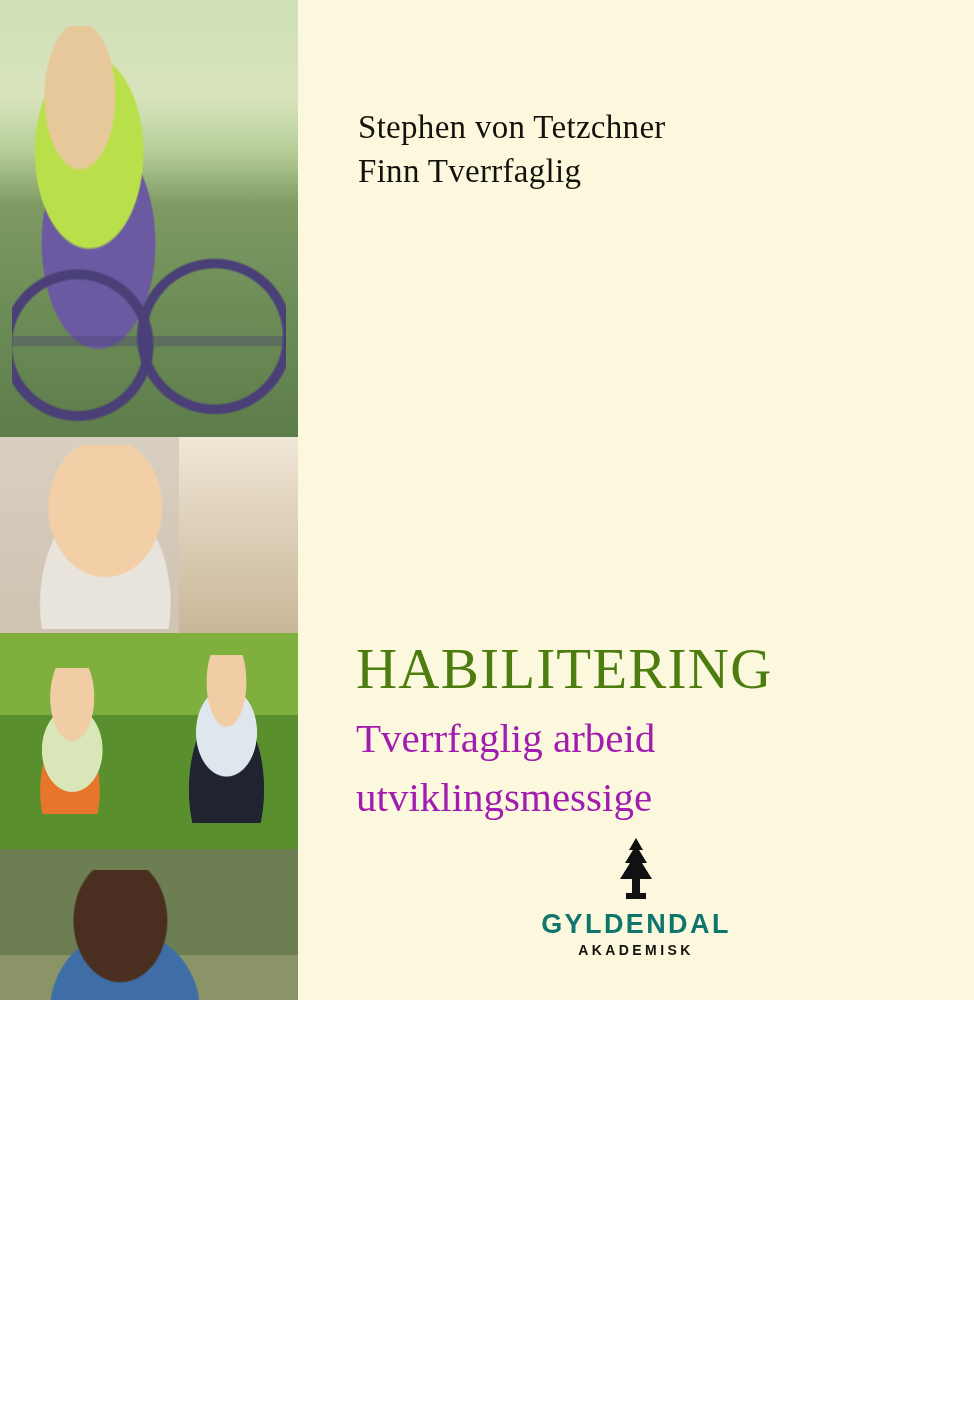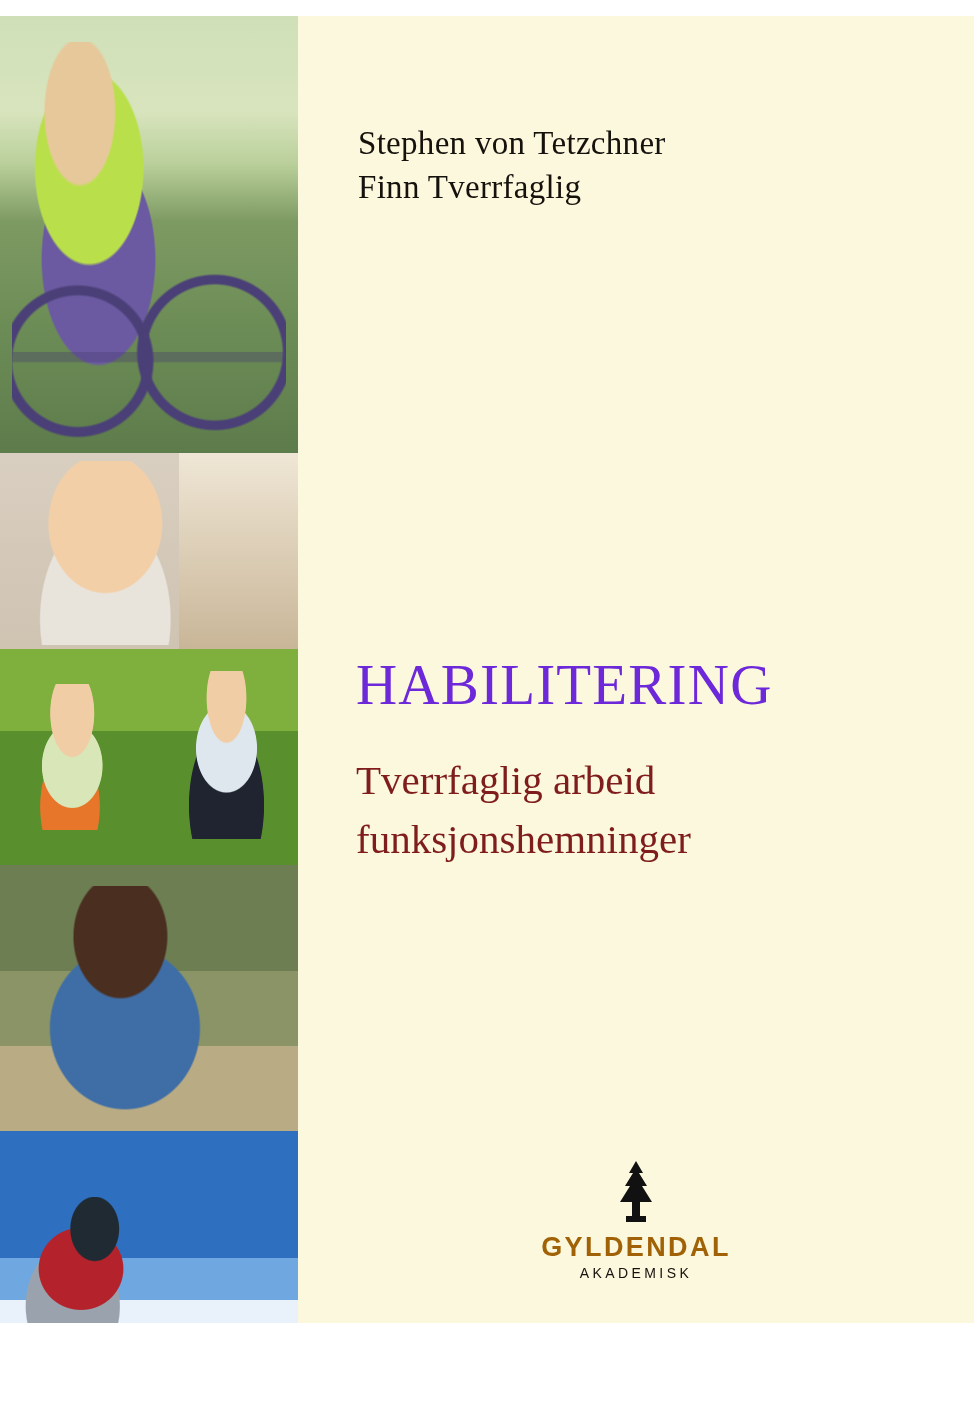--- a/index.html
+++ b/index.html
@@ -3,25 +3,24 @@
 <meta charset="utf-8">
 <style>
   html, body {
     margin: 0;
     padding: 0;
     background: #ffffff;
   }
   .cover {
     position: relative;
     width: 974px;
-    height: 1307px;
+    height: 1000px;
     background: #fbf8dd;
     overflow: hidden;
     font-family: "Liberation Serif", serif;
-    margin-top: 16px;
   }
 
   
   .photo-strip {
     position: absolute;
     left: 0;
     top: 0;
     width: 298px;
     height: 1417px;
     display: flex;
@@ -145,55 +144,55 @@
     line-height: 1.34;
     letter-spacing: .3px;
   }
   .authors div { white-space: nowrap; }
   .authors .editors { margin-top: 4px; }
 
   .title {
     position: absolute;
     left: 58px;
     top: 640px;
-    color: #6d28d9;
+    color: #4d7c0f;
     font-size: 57px;
     letter-spacing: 1.2px;
     line-height: 1;
   }
 
   .subtitle {
     position: absolute;
     left: 58px;
-    top: 735px;
-    color: #7f1d1d;
+    top: 709px;
+    color: #a21caf;
     font-size: 41px;
     line-height: 1.44;
   }
   .subtitle div { white-space: nowrap; }
 
   
   .logo {
     position: absolute;
     left: 0;
     right: 0;
     bottom: 42px;
     text-align: center;
   }
   .logo .tree { display: block; margin: 0 auto 6px; }
   .logo .name {
     font-family: "Liberation Sans", sans-serif;
     font-weight: bold;
     font-size: 27px;
     letter-spacing: 2.4px;
-    color: #a16207;
+    color: #0f766e;
   }
   .logo .sub {
     font-family: "Liberation Sans", sans-serif;
-    font-weight: normal;
+    font-weight: bold;
     font-size: 14px;
     letter-spacing: 3.4px;
     color: #15110c;
     margin-top: 2px;
   }
 </style>
 </head>
 <body>
 
 <div class="cover">
@@ -220,21 +219,21 @@
 
     <div class="authors">
       <div>Stephen von Tetzchner</div>
       <div>Finn Tverrfaglig</div>
     </div>
 
     <div class="title">HABILITERING</div>
 
     <div class="subtitle">
       <div>Tverrfaglig arbeid</div>
-      <div>funksjonshemninger</div>
+      <div>utviklingsmessige</div>
     </div>
 
     <div class="logo">
       <svg class="tree" width="52" height="66" viewBox="0 0 52 66">
         <path d="M26 1 L33 13 L29 13 L37 26 L32 26 L42 42 L30 42 L30 56 L36 56 L36 62 L16 62 L16 56 L22 56 L22 42 L10 42 L20 26 L15 26 L23 13 L19 13 Z" fill="#111111"></path>
       </svg>
       <div class="name">GYLDENDAL</div>
       <div class="sub">AKADEMISK</div>
     </div>
 

